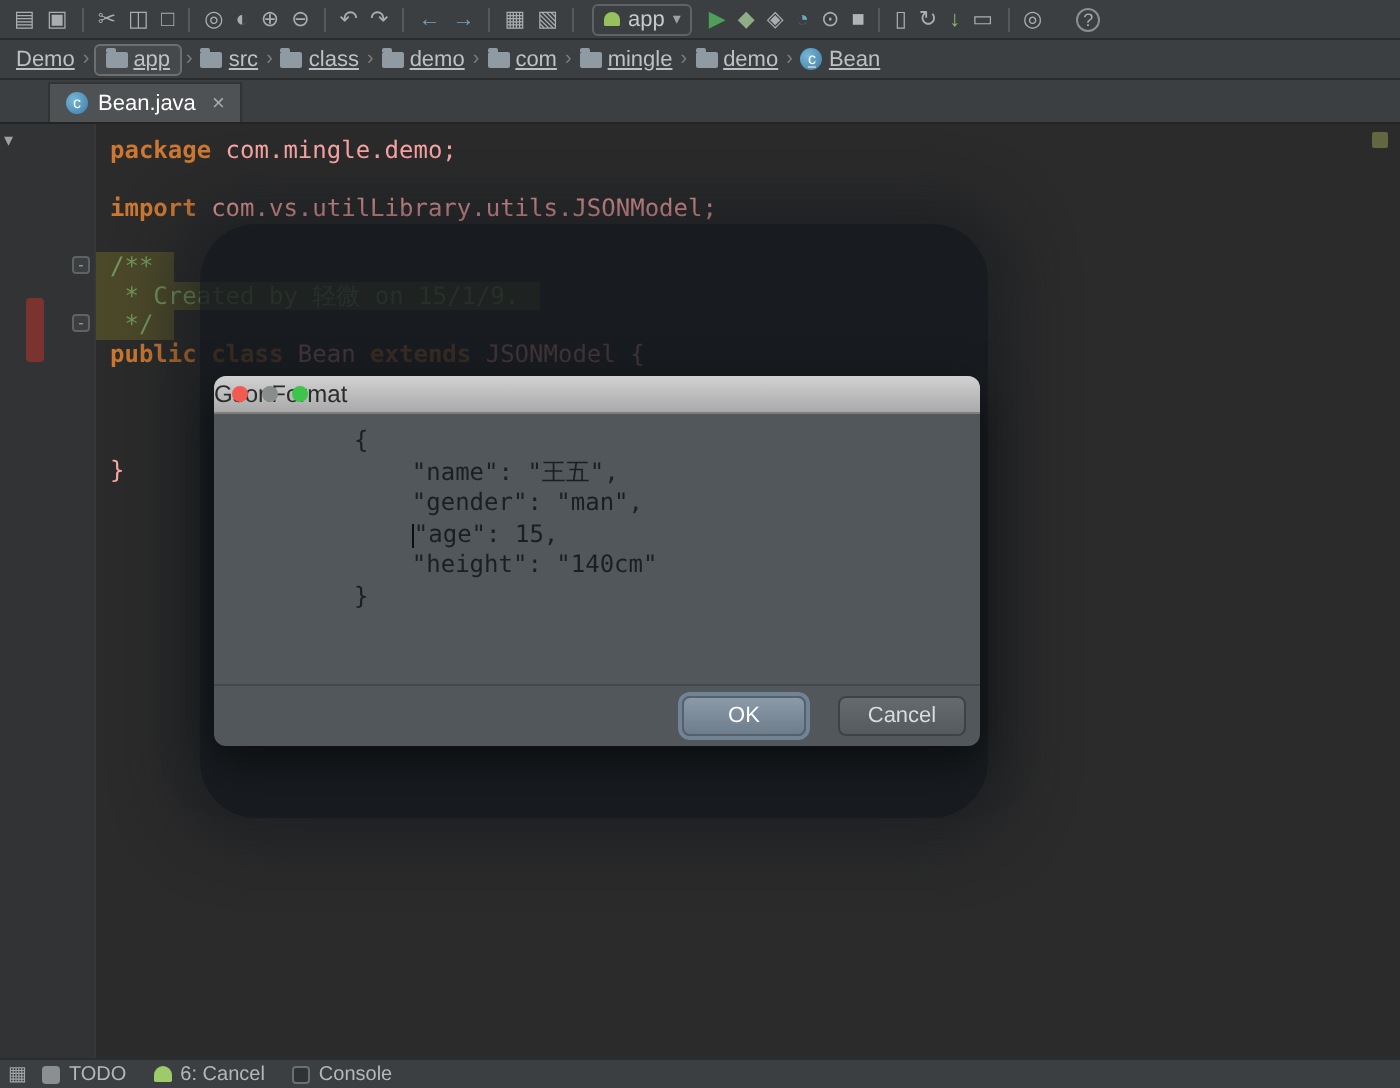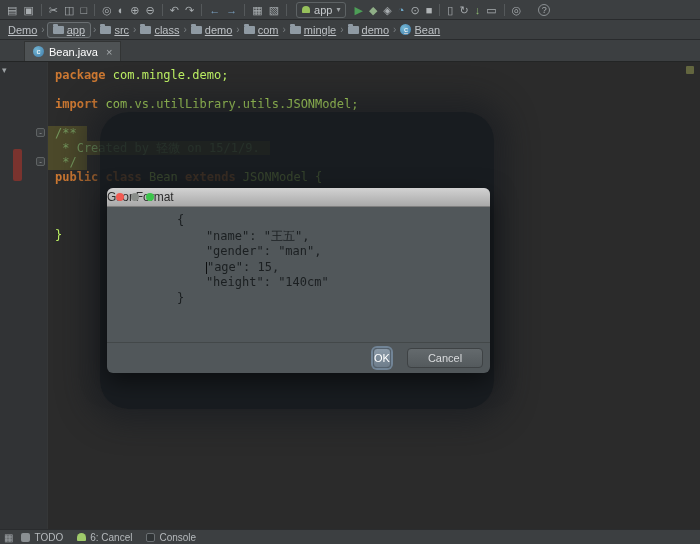--- a/index.html
+++ b/index.html
@@ -49,21 +49,21 @@
   .gutter-chevron { position:absolute; left:2px; top:3px; color:#9da2a4; font-size:9px; }
   .fold { position:absolute; left:36px; width:9px; height:9px; border:1px solid #5f6364;
           background:#3c3f41; color:#9da2a4; font-size:8px; line-height:7px; text-align:center;
           border-radius:2px; cursor:default; }
   .code { flex:1; position:relative; padding:6px 0 0 7px;
           font-family:"DejaVu Sans Mono","DejaVu Sans",monospace; font-size:12px;
           line-height:14.5px; color:#a9b7c6; white-space:pre; }
   .line { height:14.5px; }
   .line.hl { background:#4c492a; width:fit-content; padding:0 10px 0 7px; margin-left:-7px; }
   .c-kw { color:#cc7832; font-weight:bold; }
-  .c-pl { color:#bef264; }
+  .c-pl { color:#fca5a5; }
   .c-cm { color:#73975c; }
   .marker { position:absolute; left:13px; top:87px; width:9px; height:32px;
             background:#7a332e; border-radius:2px; }
   .inspection { position:absolute; right:6px; top:4px; width:8px; height:8px;
                 background:#63663f; border-radius:1px; }
 
   
   .statusbar { height:15px; flex:none; background:#3c3f41; border-top:1px solid #2a2c2e;
                display:flex; align-items:center; font-size:10px; color:#b4b8bb;
                padding:0 4px; overflow:hidden; white-space:nowrap; }
@@ -95,23 +95,23 @@
   .dlg-title { position:absolute; left:0; right:0; text-align:left; font-size:12px; color:#2b2b2b; }
   .dialog-body { flex:1; position:relative; padding:6px 8px 0 70px;
                  font-family:"DejaVu Sans Mono","DejaVu Sans",monospace; font-size:12px;
                  color:#1b1f21; line-height:15.5px; white-space:pre; }
   .jline { height:15.5px; }
   .caret { display:inline-block; width:1px; height:12px; background:#0c0e0f; vertical-align:text-bottom; }
   .dialog-buttons { height:31px; flex:none; border-top:1px solid #434849; display:flex;
                     align-items:center; justify-content:flex-end; padding-right:7px; gap:16px; }
   .dialog-buttons button { font-family:"Liberation Sans",sans-serif; font-size:11px;
                            height:20px; border-radius:4px; cursor:default; }
-  button.ok { width:18px; color:#fff; background:linear-gradient(#8b9aa8,#6e7d8b);
+  button.ok { width:62px; color:#fff; background:linear-gradient(#8b9aa8,#6e7d8b);
               border:1px solid #55626e; box-shadow:0 0 0 2px rgba(140,170,200,0.55); }
-  button.cancel { width:76px; color:#d9dbdd; background:linear-gradient(#646a6d,#545a5d);
+  button.cancel { width:64px; color:#d9dbdd; background:linear-gradient(#646a6d,#545a5d);
                   border:1px solid #3e4244; }
 </style>
 </head>
 <body>
 
 <div class="app">
 
   <div class="toolbar" id="toolbar">
       <span class="tbi" style="color: rgb(168, 173, 176);">▤</span>
       <span class="tbi" style="color: rgb(168, 173, 176);">▣</span>

